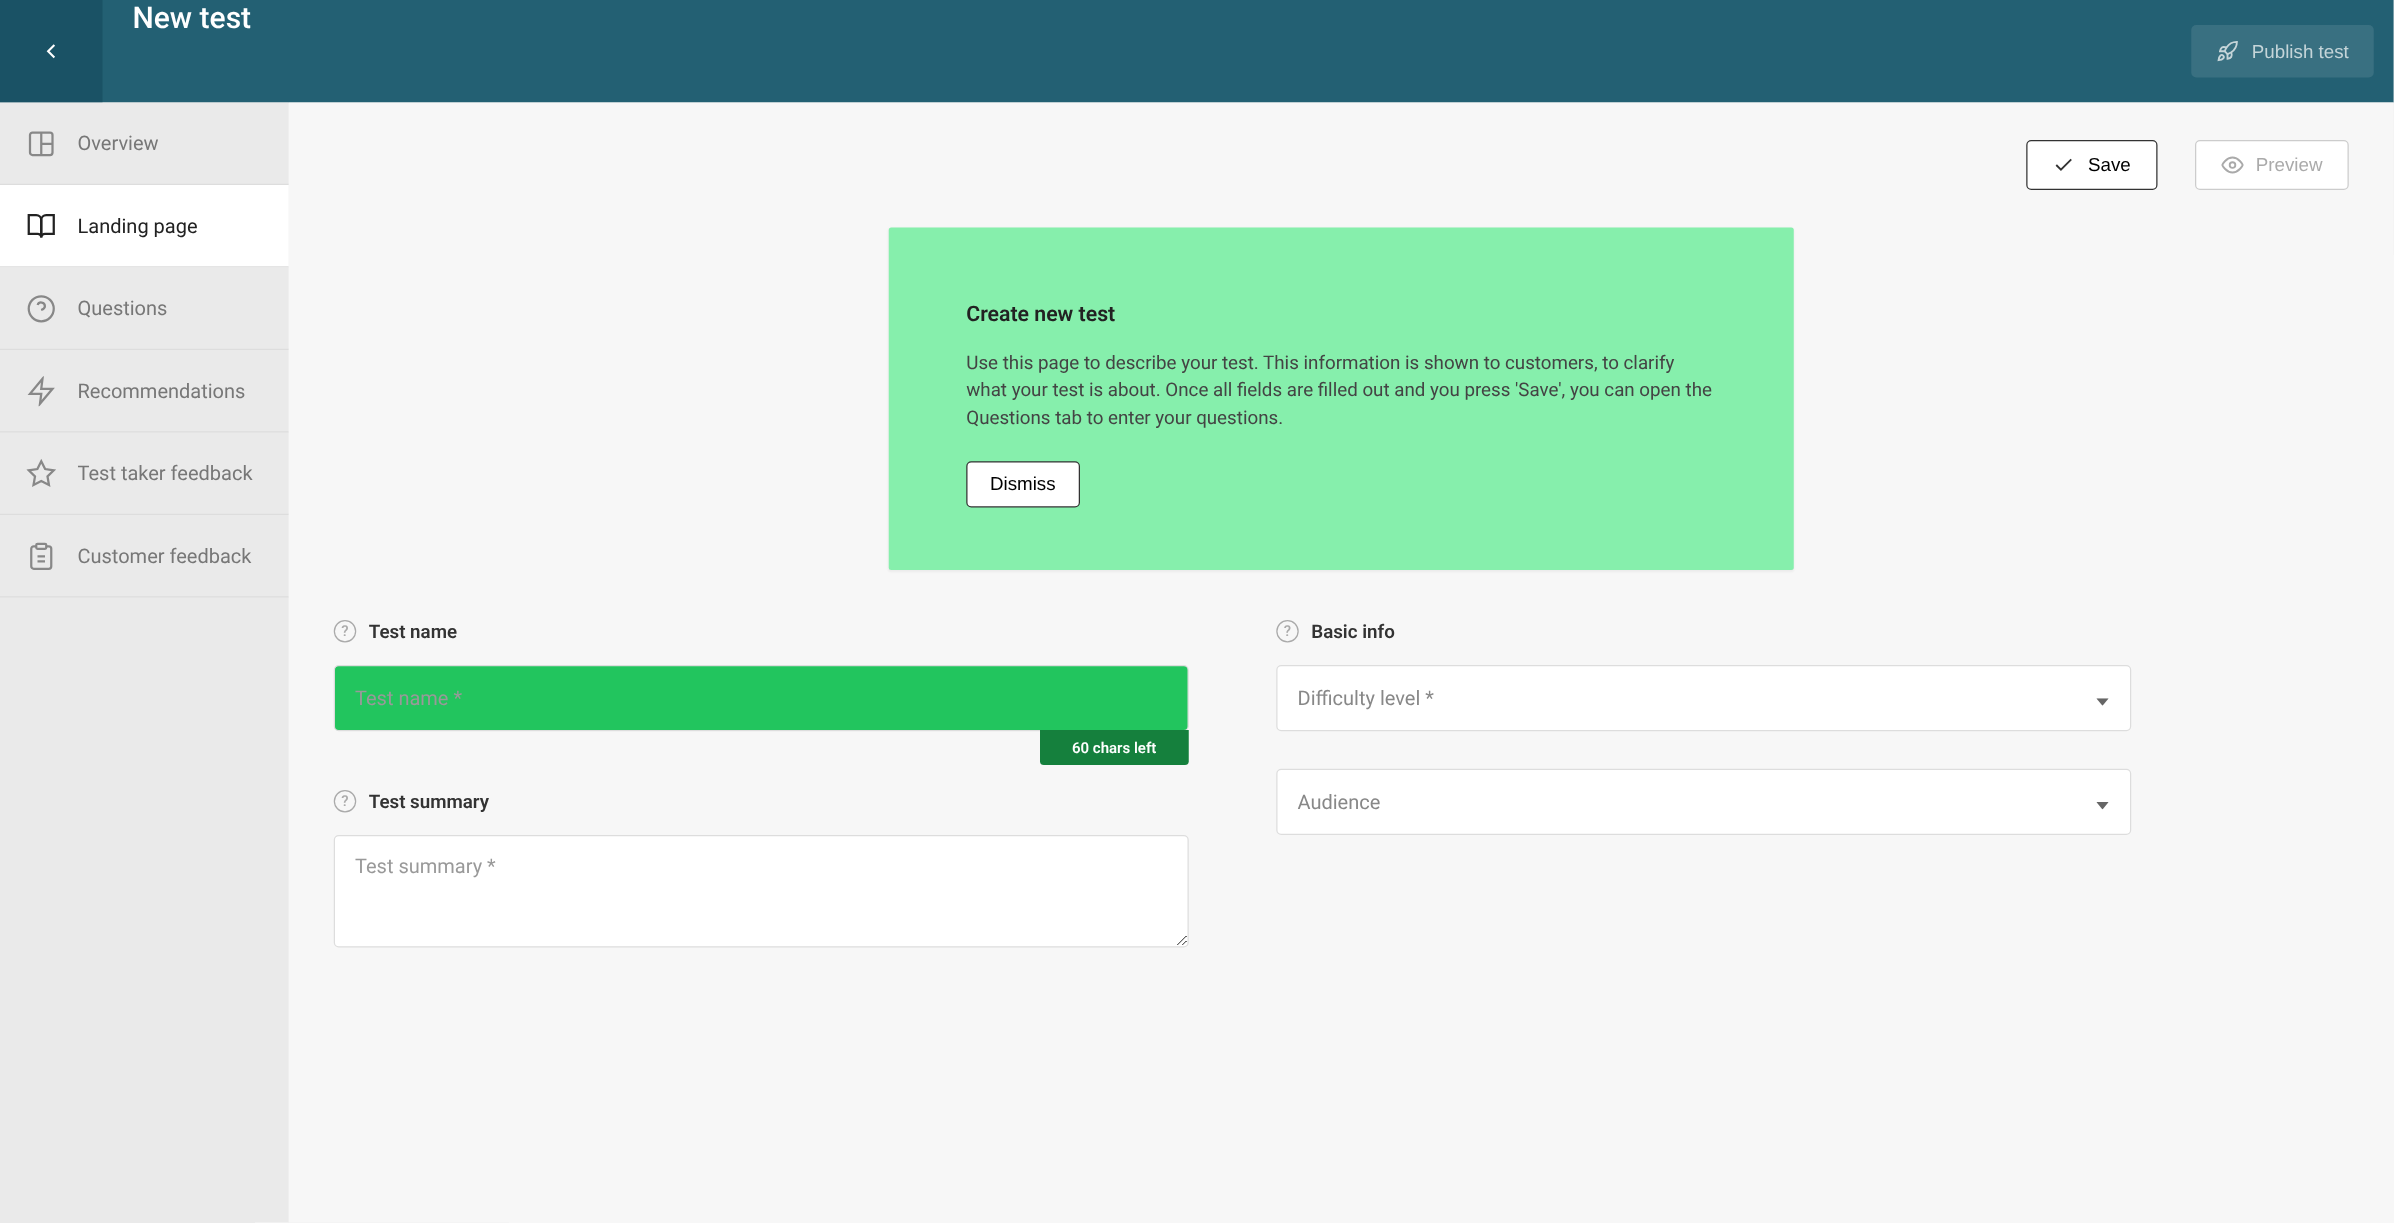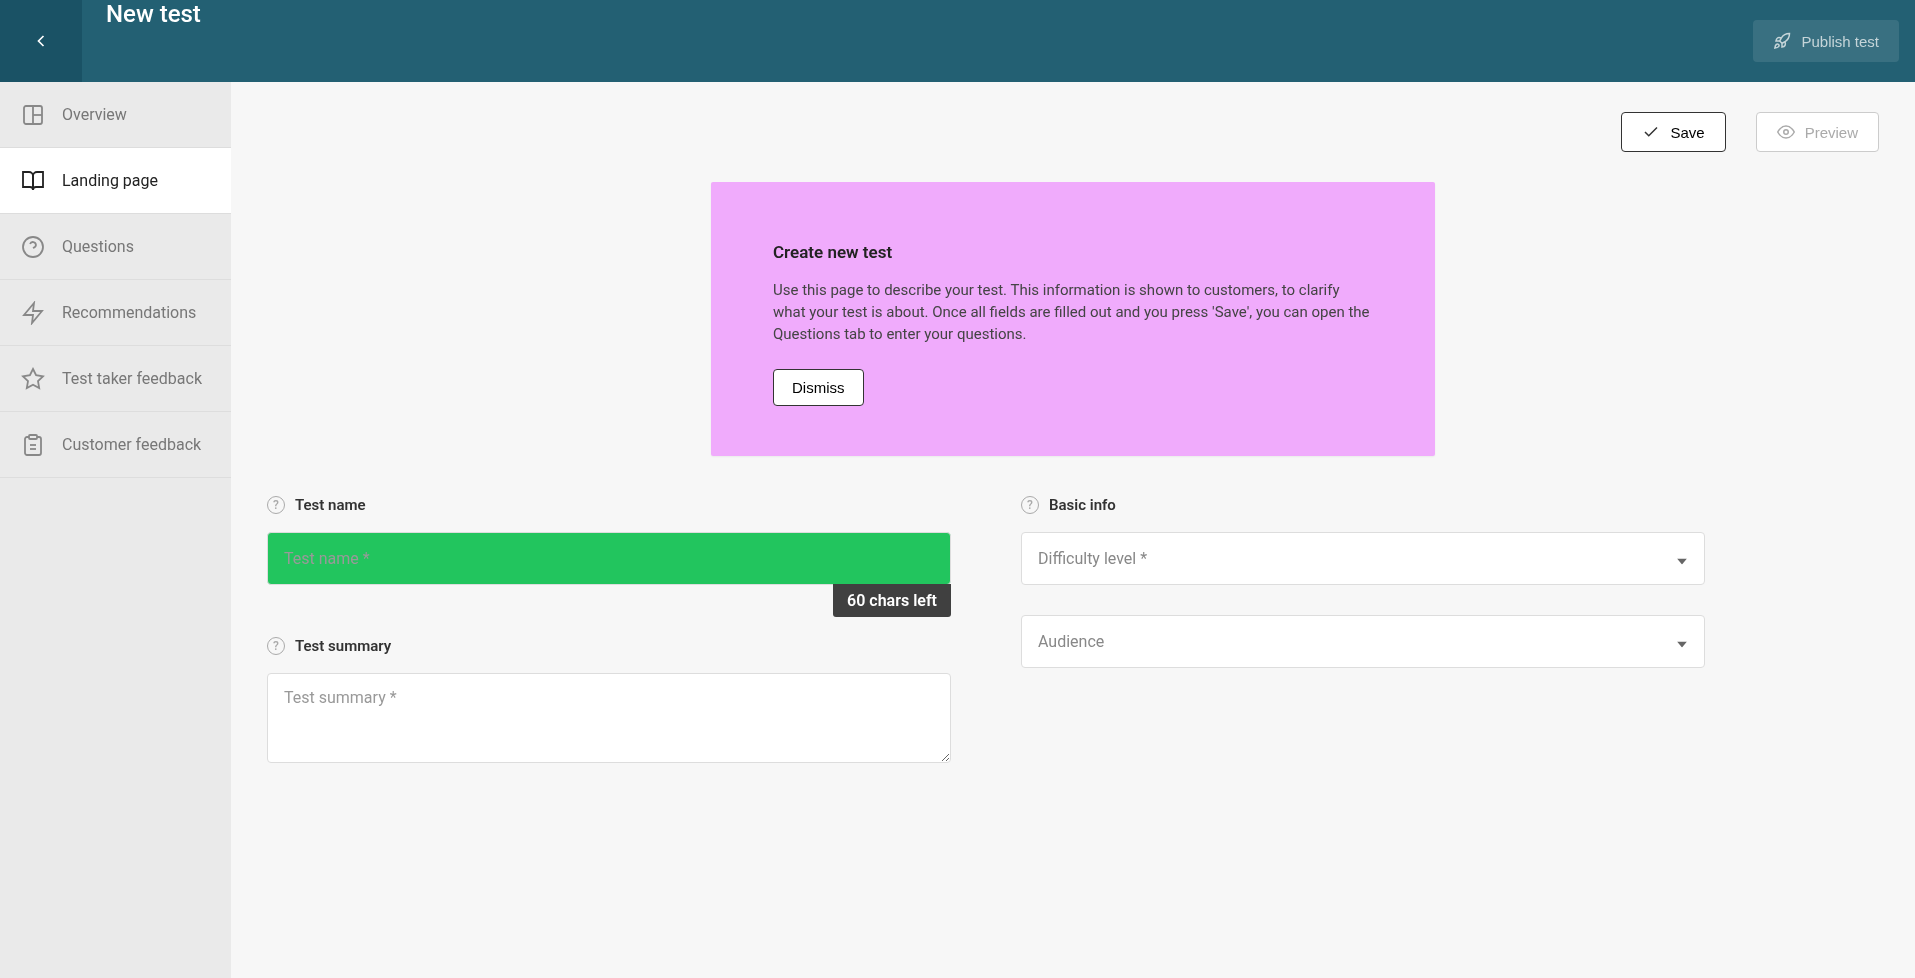--- a/index.html
+++ b/index.html
@@ -134,21 +134,21 @@
   stroke-width: 2;
   fill: none;
 }
 .btn.save svg { stroke: #333; }
 .btn.preview {
   border: 1px solid #ccc;
   color: #aaa;
 }
 .btn.preview svg { stroke: #aaa; }
 .info-card {
-  background: #f0abfc;
+  background: #86efac;
   width: 724px;
   margin: 10px auto 40px;
   padding: 60px 62px 50px;
   border-radius: 2px;
   box-shadow: 0 1px 2px rgba(0,0,0,0.05);
 }
 .info-card h3 {
   font-size: 17px;
   font-weight: 600;
   margin-bottom: 18px;
@@ -226,25 +226,25 @@
 .textarea::placeholder {
   color: #999;
 }
 .char-counter {
   display: flex;
   justify-content: flex-end;
   margin-top: -1px;
   margin-bottom: 20px;
 }
 .char-badge {
-  background: #404040;
+  background: #15803d;
   color: #fff;
-  font-size: 16px;
+  font-size: 12px;
   font-weight: 600;
-  padding: 7px 14px;
+  padding: 7px 26px;
   border-radius: 0 0 3px 3px;
 }
 .select-wrap {
   position: relative;
   margin-bottom: 30px;
 }
 .select {
   width: 100%;
   background: #fff;
   border: 1px solid #ddd;

